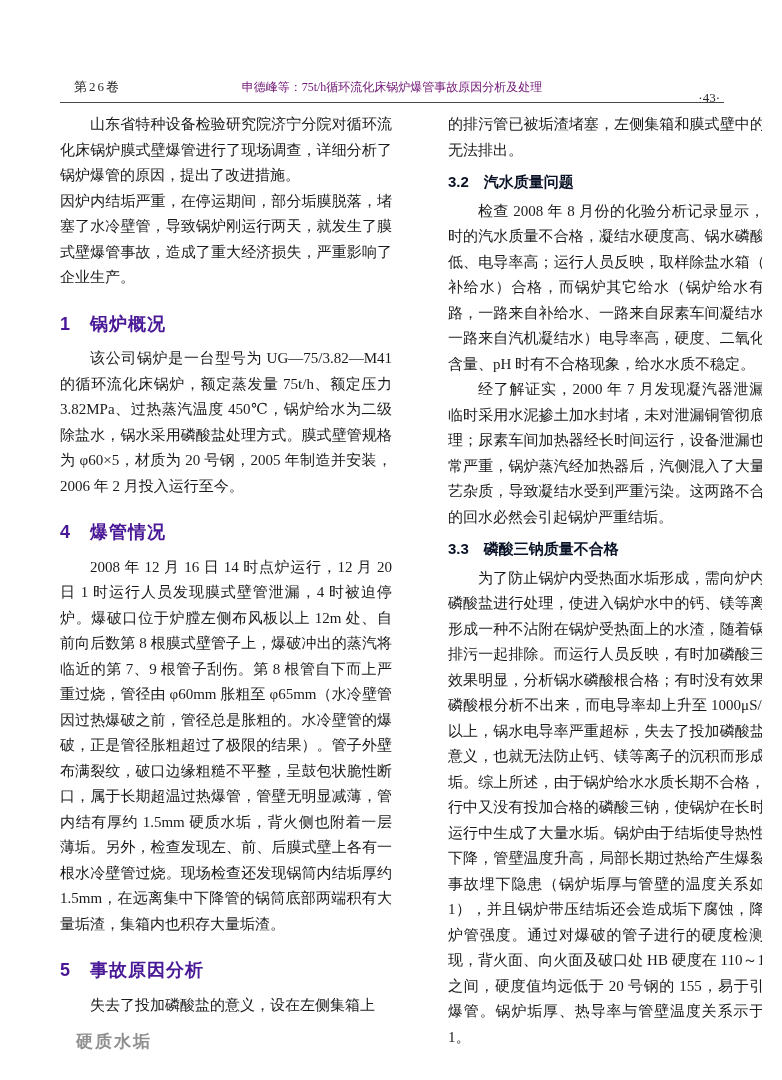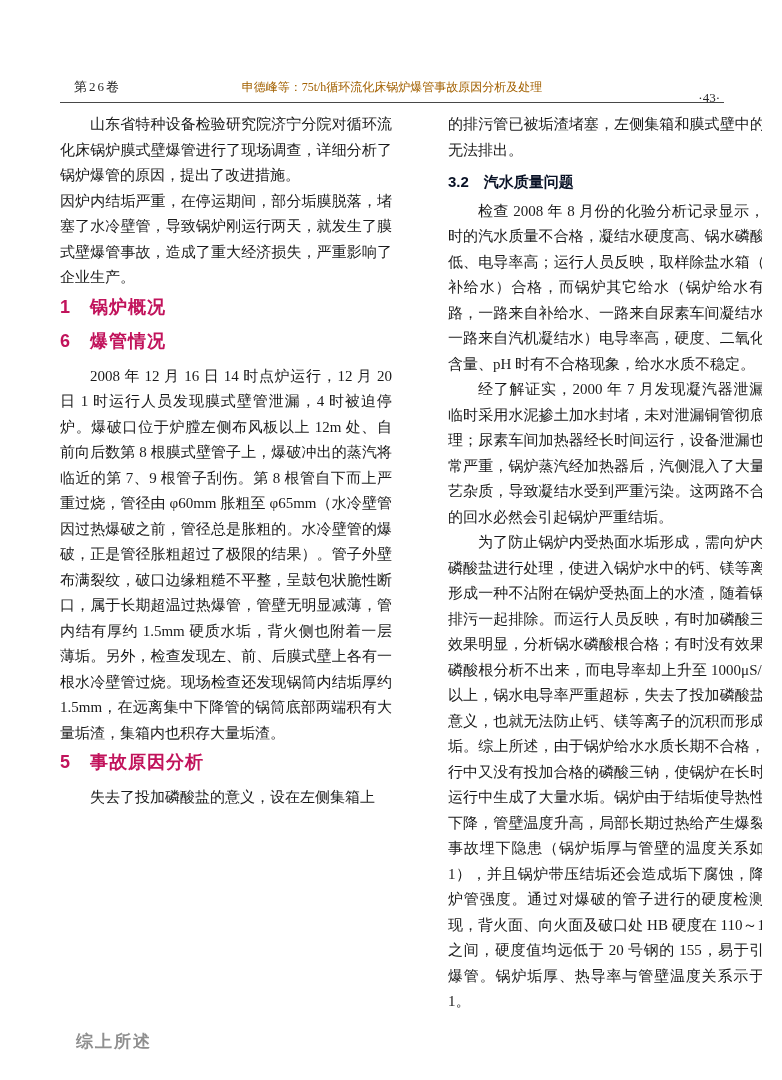--- a/index.html
+++ b/index.html
@@ -36,21 +36,21 @@
     top: 2px;
     letter-spacing: 2px;
   }
   .header .title {
     position: absolute;
     left: 0;
     right: 0;
     top: 3px;
     text-align: center;
     font-size: 12px;
-    color: #a16207;
+    color: #701a75;
   }
   .header .pageno {
     position: absolute;
     right: 4px;
     top: 14px;
     font-family: Liberation Serif, serif;
   }
   
   .col {
     position: absolute;
@@ -62,24 +62,24 @@
   }
   .col-left  { left: 60px;  }
   .col-right { left: 408px; margin-left: 40px; }
   .p {
     margin: 0;
     text-indent: 2em;
     word-break: break-all;
   }
   .p.noindent { text-indent: 0; }
   .h1 {
-    margin: 4px 0 9px 0;
+    margin: 21px 0 9px 0;
     font-size: 18px;
     font-weight: bold;
-    color: #be185d;
+    color: #4c1d95;
     letter-spacing: 1px;
     text-indent: 0;
     font-family: "Liberation Sans", "DejaVu Sans", sans-serif;
   }
   .h2 {
     margin: 6px 0 4px 0;
     font-size: 15px;
     font-weight: bold;
     color: #0f172a;
     text-indent: 0;
@@ -105,29 +105,31 @@
   <div class="header scan">
     <span class="vol">第26卷</span>
     <span class="title">申德峰等：75t/h循环流化床锅炉爆管事故原因分析及处理</span>
     <span class="pageno">·43·</span>
   </div>
 
   <div class="col col-left scan">
     <p class="p">山东省特种设备检验研究院济宁分院对循环流化床锅炉膜式壁爆管进行了现场调查，详细分析了锅炉爆管的原因，提出了改进措施。</p>
     <p class="p noindent">因炉内结垢严重，在停运期间，部分垢膜脱落，堵塞了水冷壁管，导致锅炉刚运行两天，就发生了膜式壁爆管事故，造成了重大经济损失，严重影响了企业生产。</p>
     <div class="h1">1　锅炉概况</div>
-    <div class="h1">6　爆管情况</div>
+    <p class="p">该公司锅炉是一台型号为 UG—75/3.82—M41 的循环流化床锅炉，额定蒸发量 75t/h、额定压力 3.82MPa、过热蒸汽温度 450℃，锅炉给水为二级除盐水，锅水采用磷酸盐处理方式。膜式壁管规格为 φ60×5，材质为 20 号钢，2005 年制造并安装，2006 年 2 月投入运行至今。</p>
+    <div class="h1">4　爆管情况</div>
     <p class="p">2008 年 12 月 16 日 14 时点炉运行，12 月 20 日 1 时运行人员发现膜式壁管泄漏，4 时被迫停炉。爆破口位于炉膛左侧布风板以上 12m 处、自前向后数第 8 根膜式壁管子上，爆破冲出的蒸汽将临近的第 7、9 根管子刮伤。第 8 根管自下而上严重过烧，管径由 φ60mm 胀粗至 φ65mm（水冷壁管因过热爆破之前，管径总是胀粗的。水冷壁管的爆破，正是管径胀粗超过了极限的结果）。管子外壁布满裂纹，破口边缘粗糙不平整，呈鼓包状脆性断口，属于长期超温过热爆管，管壁无明显减薄，管内结有厚约 1.5mm 硬质水垢，背火侧也附着一层薄垢。另外，检查发现左、前、后膜式壁上各有一根水冷壁管过烧。现场检查还发现锅筒内结垢厚约 1.5mm，在远离集中下降管的锅筒底部两端积有大量垢渣，集箱内也积存大量垢渣。</p>
     <div class="h1">5　事故原因分析</div>
     <p class="p">失去了投加磷酸盐的意义，设在左侧集箱上</p>
   </div>
 
   <div class="col col-right scan">
     <p class="p noindent">的排污管已被垢渣堵塞，左侧集箱和膜式壁中的水无法排出。</p>
     <div class="h2">3.2　汽水质量问题</div>
     <p class="p">检查 2008 年 8 月份的化验分析记录显示，当时的汽水质量不合格，凝结水硬度高、锅水磷酸根低、电导率高；运行人员反映，取样除盐水箱（即补给水）合格，而锅炉其它给水（锅炉给水有三路，一路来自补给水、一路来自尿素车间凝结水、一路来自汽机凝结水）电导率高，硬度、二氧化硅含量、pH 时有不合格现象，给水水质不稳定。</p>
     <p class="p">经了解证实，2000 年 7 月发现凝汽器泄漏，临时采用水泥掺土加水封堵，未对泄漏铜管彻底处理；尿素车间加热器经长时间运行，设备泄漏也非常严重，锅炉蒸汽经加热器后，汽侧混入了大量工艺杂质，导致凝结水受到严重污染。这两路不合格的回水必然会引起锅炉严重结垢。</p>
+    <div class="h2">3.3　磷酸三钠质量不合格</div>
     <p class="p">为了防止锅炉内受热面水垢形成，需向炉内加磷酸盐进行处理，使进入锅炉水中的钙、镁等离子形成一种不沾附在锅炉受热面上的水渣，随着锅炉排污一起排除。而运行人员反映，有时加磷酸三钠效果明显，分析锅水磷酸根合格；有时没有效果，磷酸根分析不出来，而电导率却上升至 1000μS/cm 以上，锅水电导率严重超标，失去了投加磷酸盐的意义，也就无法防止钙、镁等离子的沉积而形成水垢。综上所述，由于锅炉给水水质长期不合格，运行中又没有投加合格的磷酸三钠，使锅炉在长时间运行中生成了大量水垢。锅炉由于结垢使导热性能下降，管壁温度升高，局部长期过热给产生爆裂等事故埋下隐患（锅炉垢厚与管壁的温度关系如表 1），并且锅炉带压结垢还会造成垢下腐蚀，降低炉管强度。通过对爆破的管子进行的硬度检测发现，背火面、向火面及破口处 HB 硬度在 110～130 之间，硬度值均远低于 20 号钢的 155，易于引发爆管。锅炉垢厚、热导率与管壁温度关系示于表 1。</p>
   </div>
 
-  <div class="watermark">综上所述</div>
+  <div class="watermark">硬质水垢</div>
 
 </div>
 
 </body></html>

